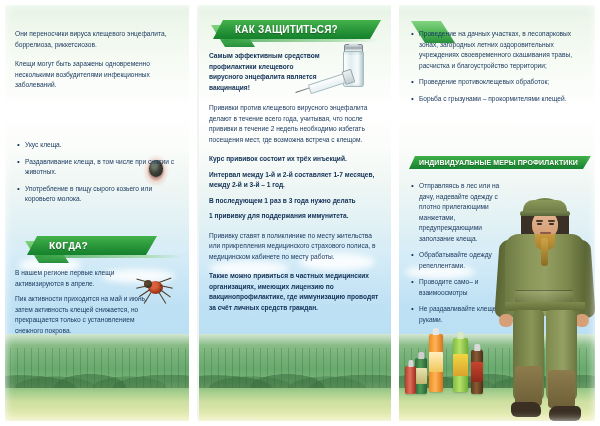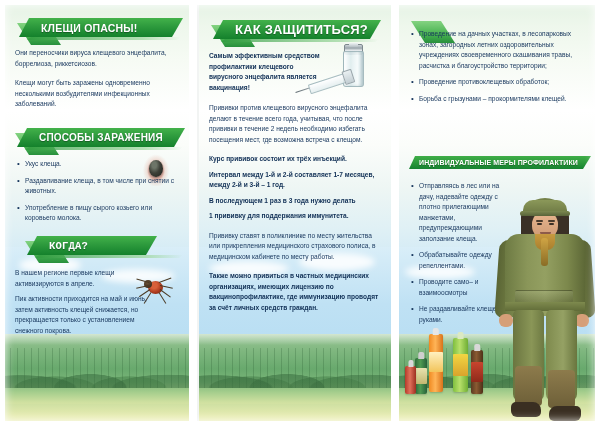--- a/index.html
+++ b/index.html
@@ -315,37 +315,27 @@
     <div class="sky">
       <div class="cloud" style="left:14px;top:10px;width:62px;height:16px;"></div>
       <div class="cloud" style="left:96px;top:22px;width:74px;height:14px;"></div>
     </div>
     <div class="forest">
       <div class="treeline"></div>
       <div class="meadow"></div>
     </div>
 
     <div style="position:absolute;left:0;right:0;top:18px;">
-      <div class="banner-wrap" style="margin:0 8px 0 14px;">
-        <div class="banner-tail"></div>
-        <div class="banner" style="font-size:10.5px;">КЛЕЩИ ОПАСНЫ!</div>
-        <div class="banner-shadowbar"></div>
-      </div>
       <div class="body-text" style="margin-top:11px;">
         <p>Они переносчики вируса клещевого энцефалита, боррелиоза, риккетсиозов.</p>
         <p>Клещи могут быть заражены одновременно несколькими возбудителями инфекционных заболеваний.</p>
       </div>
     </div>
 
     <div style="position:absolute;left:0;right:0;top:128px;">
-      <div class="banner-wrap" style="margin:0 6px 0 12px;">
-        <div class="banner-tail"></div>
-        <div class="banner" style="font-size:10px;">СПОСОБЫ ЗАРАЖЕНИЯ</div>
-        <div class="banner-shadowbar"></div>
-      </div>
       <div class="tick-engorged" style="left:136px;top:24px;"></div>
       <ul class="bullets" style="margin:12px 10px 0 12px;">
         <li>Укус клеща.</li>
         <li>Раздавливание клеща, в том числе при снятии с животных.</li>
         <li>Употребление в пищу сырого козьего или коровьего молока.</li>
       </ul>
     </div>
 
     <div style="position:absolute;left:0;right:0;top:236px;">
       <div class="banner-wrap" style="margin:0 34px 0 22px;">
@@ -379,21 +369,21 @@
       <div class="cloud" style="left:100px;top:6px;width:76px;height:18px;"></div>
     </div>
     <div class="forest">
       <div class="treeline"></div>
       <div class="meadow"></div>
     </div>
 
     <div style="position:absolute;left:0;right:0;top:20px;">
       <div class="banner-wrap" style="margin:0 10px 0 14px;">
         <div class="banner-tail"></div>
-        <div class="banner" style="font-size:13px;">КАК ЗАЩИТИТЬСЯ?</div>
+        <div class="banner" style="font-size:10px;">КАК ЗАЩИТИТЬСЯ?</div>
         <div class="banner-shadowbar"></div>
       </div>
 
       <div class="vial" style="left:138px;top:22px;">
         <span class="cap"></span>
         <span class="glass"></span>
       </div>
       <div class="syringe" style="left:95px;top:52px;">
         <span class="needle"></span>
         <span class="barrel"></span>

